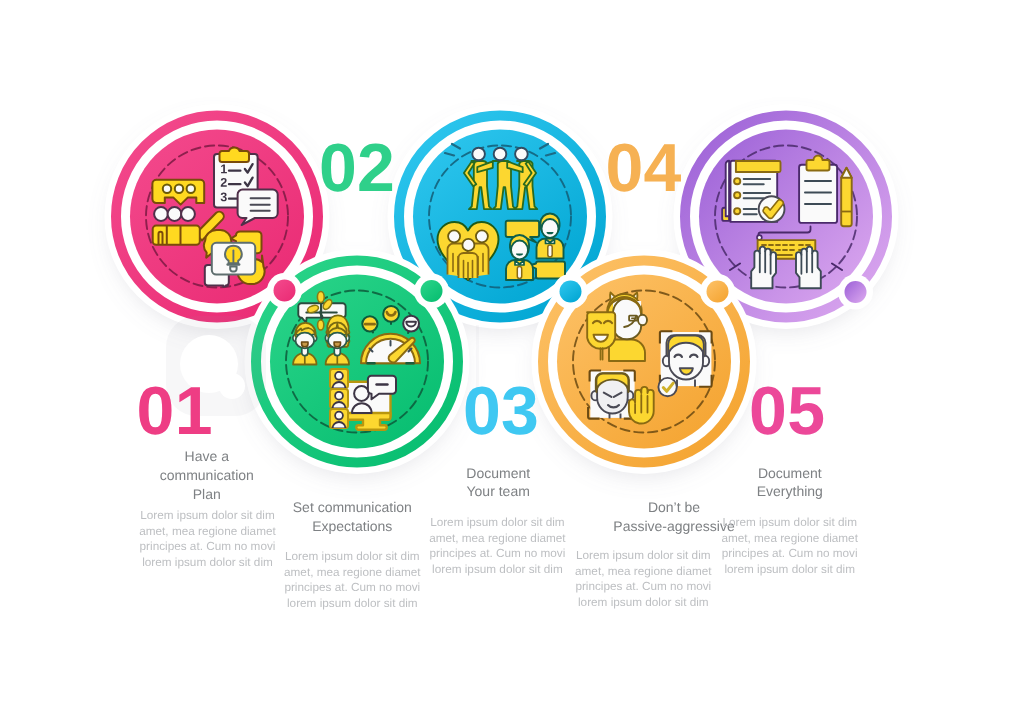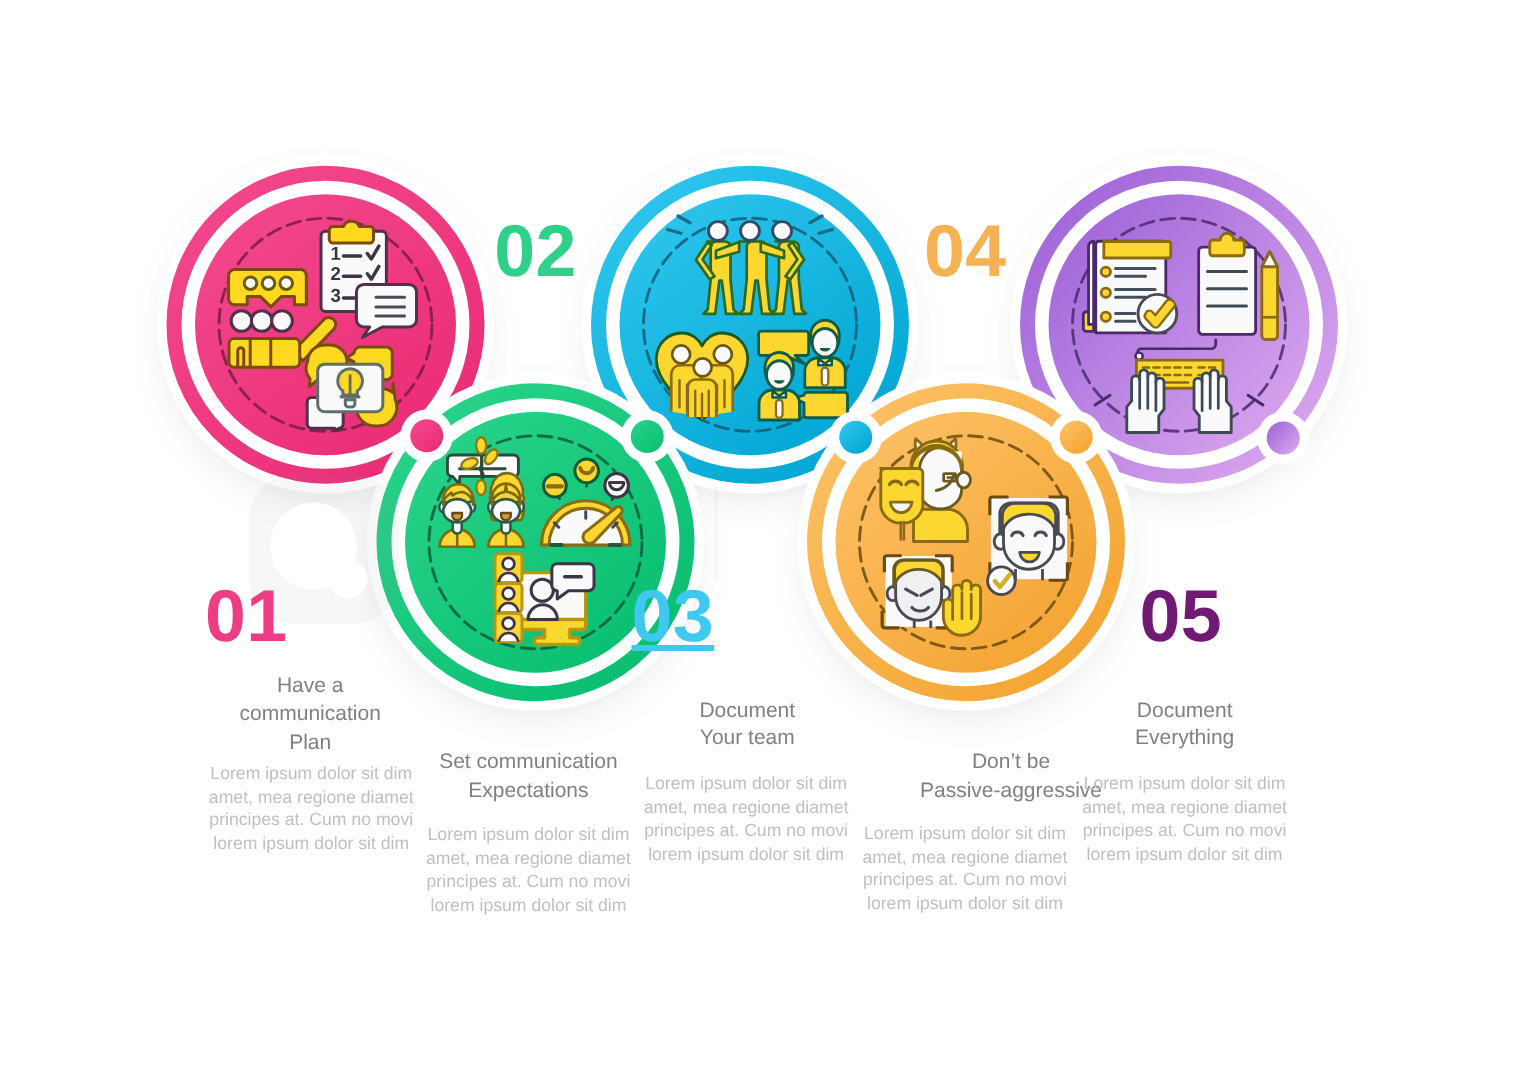--- a/index.html
+++ b/index.html
@@ -1,19 +1,19 @@
 <!DOCTYPE html>
 <html><head>
 <meta charset="utf-8">
 <style>
   html,body{margin:0;padding:0;}
   body{-webkit-font-smoothing:antialiased;text-rendering:geometricPrecision;width:1024px;height:722px;background:#ffffff;font-family:"Liberation Sans",sans-serif;overflow:hidden;position:relative;}
   #stage{position:absolute;left:0;top:0;width:1024px;height:722px;}
   svg{display:block;position:absolute;left:0;top:0;}
-  .num{position:absolute;font-weight:bold;font-size:49px;line-height:68px;white-space:nowrap;letter-spacing:0.3px;}
+  .num{position:absolute;font-weight:bold;font-size:68px;line-height:68px;white-space:nowrap;letter-spacing:0.3px;}
   .tb{position:absolute;width:160px;text-align:center;}
   .ttl{font-size:14px;color:#7e8184;line-height:18.8px;white-space:pre-line;}
   .bdy{font-size:11.75px;color:#bdbfc2;line-height:15.6px;}
 </style>
 </head>
 <body>
 
 <div id="stage">
 <svg width="1024" height="722" viewBox="0 0 1024 722">
 <defs>
@@ -370,23 +370,23 @@
           <circle cx="43" cy="48" r="29" fill="#ffffff"></circle>
           <circle cx="66" cy="70" r="13" fill="#ffffff"></circle>
         </svg>
   </div>
   <div style="position:absolute;left:476px;top:325px;width:3px;height:62px;background:rgba(154,154,162,0.06);"></div>
 </div>
 
 <div>
   <div class="num" style="left:136.6px;top:377px;width:160px;text-align:left;color:#ee3d84;">01</div>
   <div class="num" style="left:277px;top:134px;width:160px;text-align:center;color:#2fd08a;">02</div>
-  <div class="num" style="left:421px;top:377px;width:160px;color:#3fc8f2;text-decoration:underline;">03</div>
+  <div class="num" style="left:421px;top:377px;width:160px;text-align:center;color:#3fc8f2;">03</div>
   <div class="num" style="left:563.5px;top:134px;width:160px;text-align:center;color:#f6b153;">04</div>
-  <div class="num" style="left:707.2px;top:377px;width:160px;text-align:center;color:#701a75;">05</div>
+  <div class="num" style="left:707.2px;top:377px;width:160px;text-align:center;color:#ec4899;">05</div>
 
   <div class="ttl tb" style="left:126.8px;top:447px;">Have a
 communication
 Plan</div>
   <div class="bdy tb" style="left:127.5px;top:508px;">Lorem ipsum dolor sit dim amet, mea regione diamet principes at. Cum no movi lorem ipsum dolor sit dim</div>
 
   <div class="ttl tb" style="left:272.3px;top:498px;">Set communication
 Expectations</div>
   <div class="bdy tb" style="left:272.3px;top:549px;">Lorem ipsum dolor sit dim amet, mea regione diamet principes at. Cum no movi lorem ipsum dolor sit dim</div>
 

